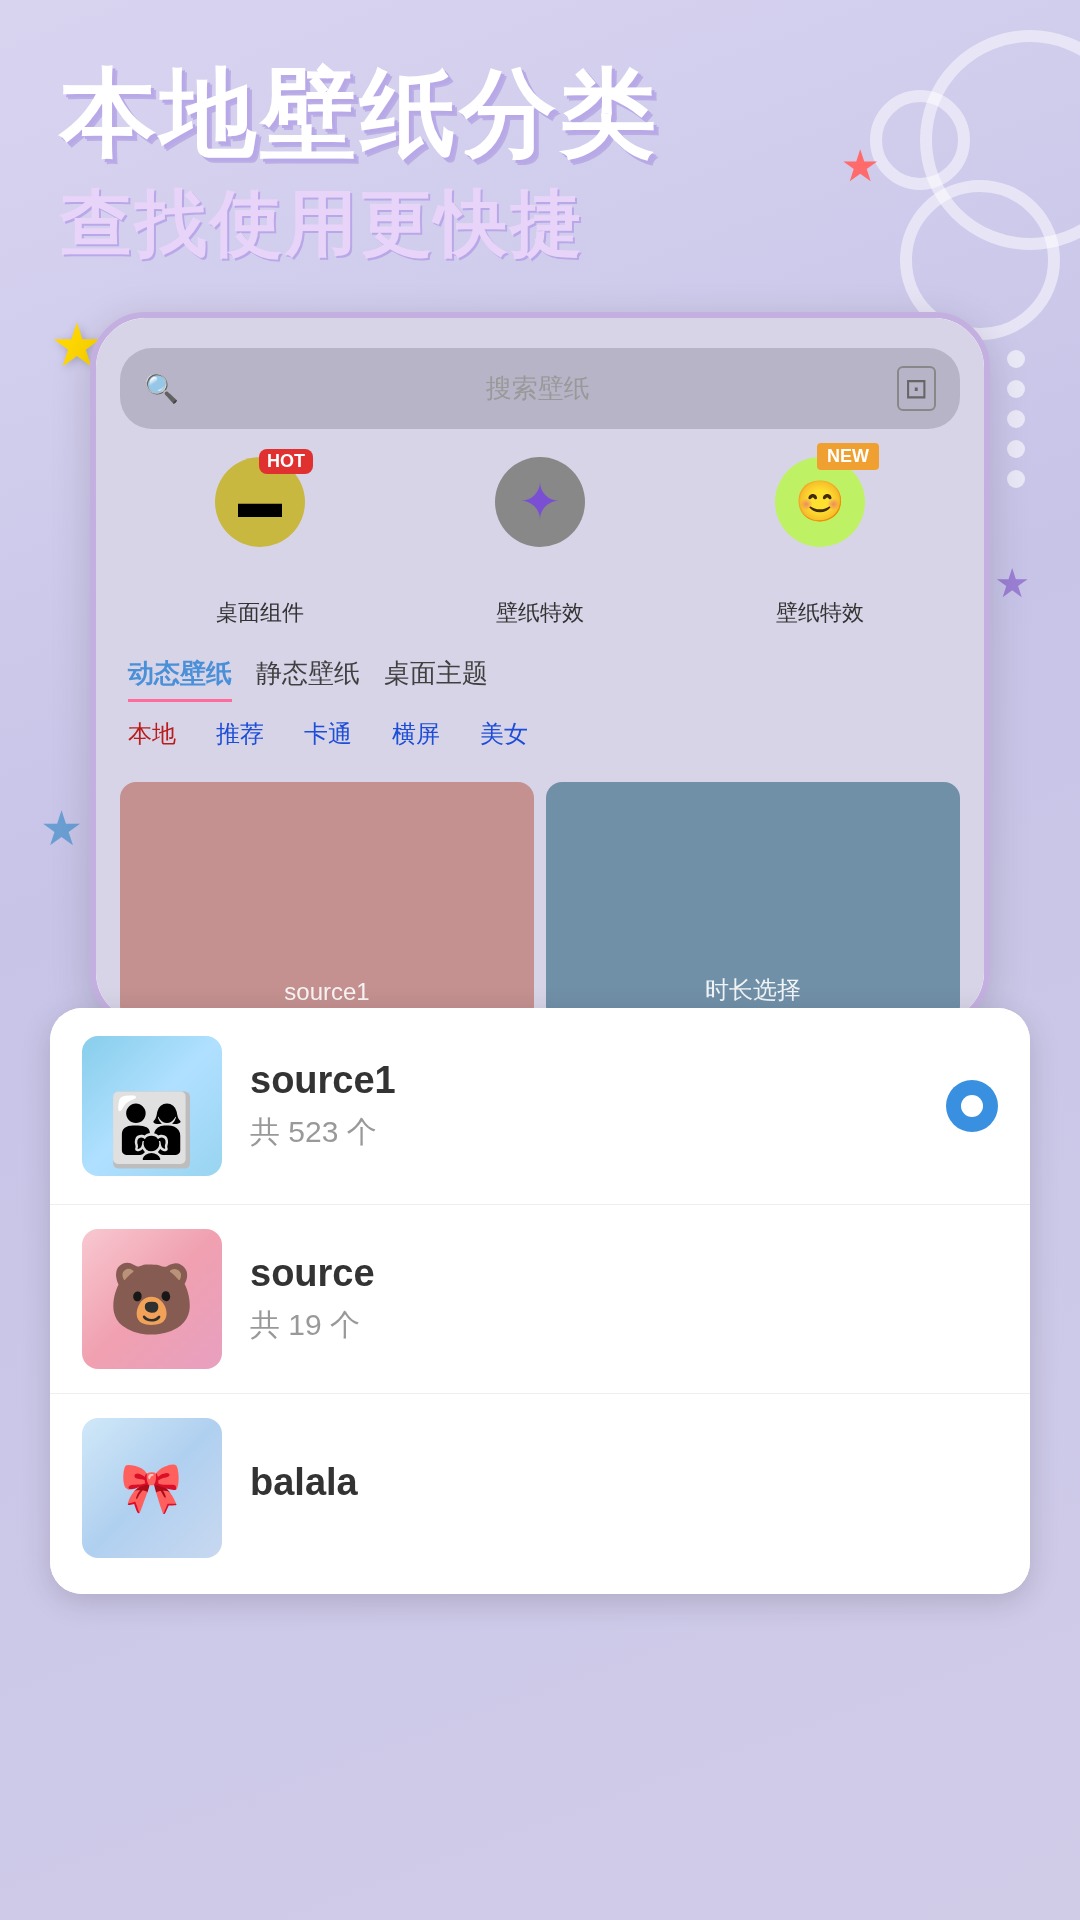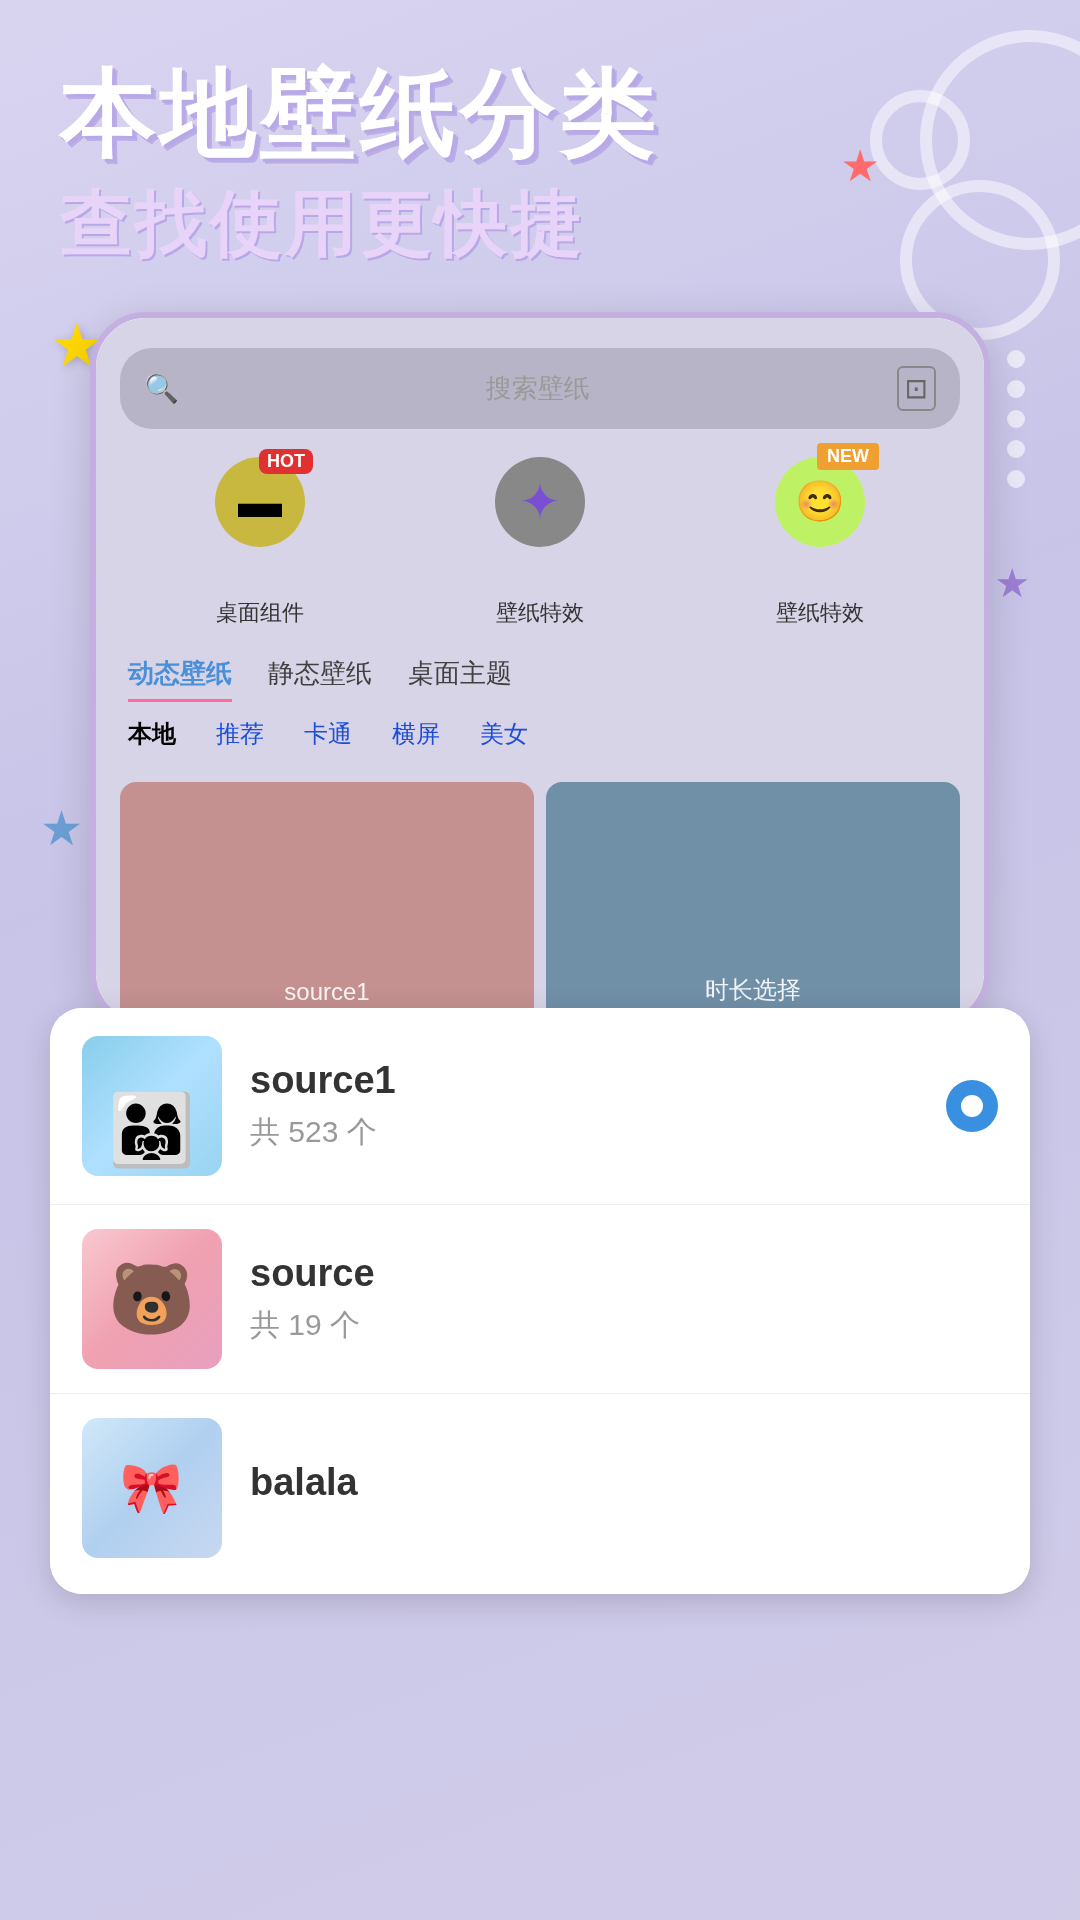--- a/index.html
+++ b/index.html
@@ -171,21 +171,21 @@
     }
     .category-label {
       font-size: 22px;
       color: #333;
       margin-top: 41px;
     }
 
     
     .tabs-row {
       display: flex;
-      gap: 36px;
+      gap: 24px;
       padding: 0 8px;
       margin-bottom: 8px;
     }
     .tab-item {
       font-size: 26px;
       padding-bottom: 8px;
       color: #404040;
     }
     .tab-item.active {
       color: #4A90D9;
@@ -198,22 +198,22 @@
       display: flex;
       gap: 40px;
       padding: 8px 8px 16px 8px;
       margin-bottom: 16px;
     }
     .subtab-item {
       font-size: 24px;
       color: #1d4ed8;
     }
     .subtab-item.active {
-      color: #000000;
-      font-weight: bold;
+      color: #b91c1c;
+      font-weight: normal;
     }
 
     
     .wallpaper-grid {
       display: flex;
       gap: 12px;
     }
     .wp-card {
       flex: 1;
       height: 240px;

